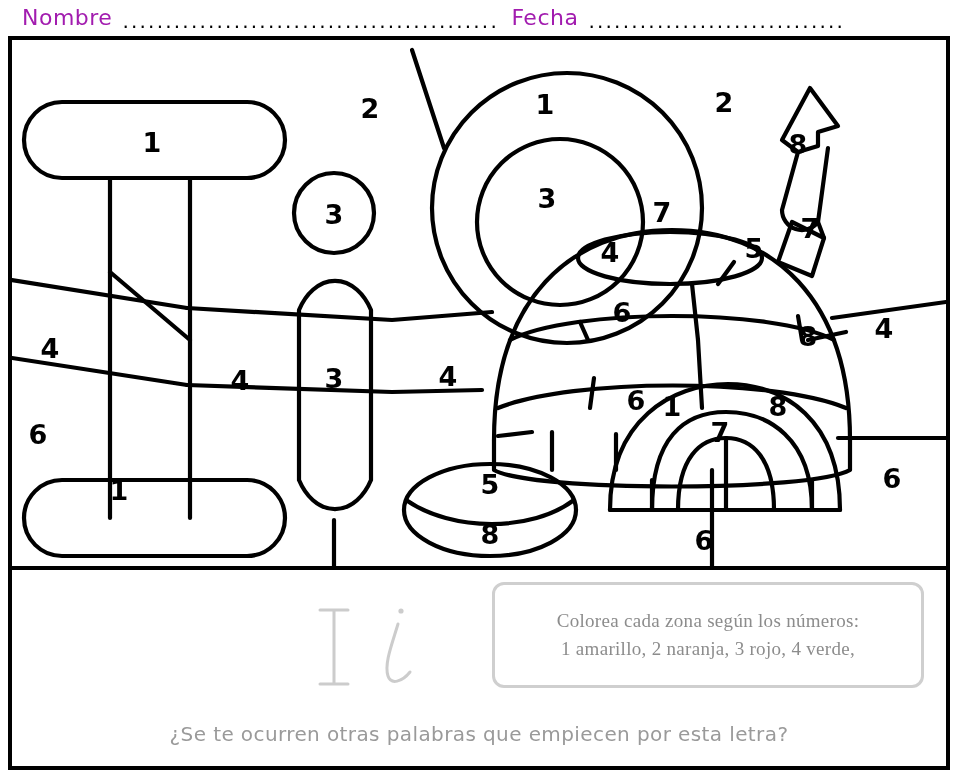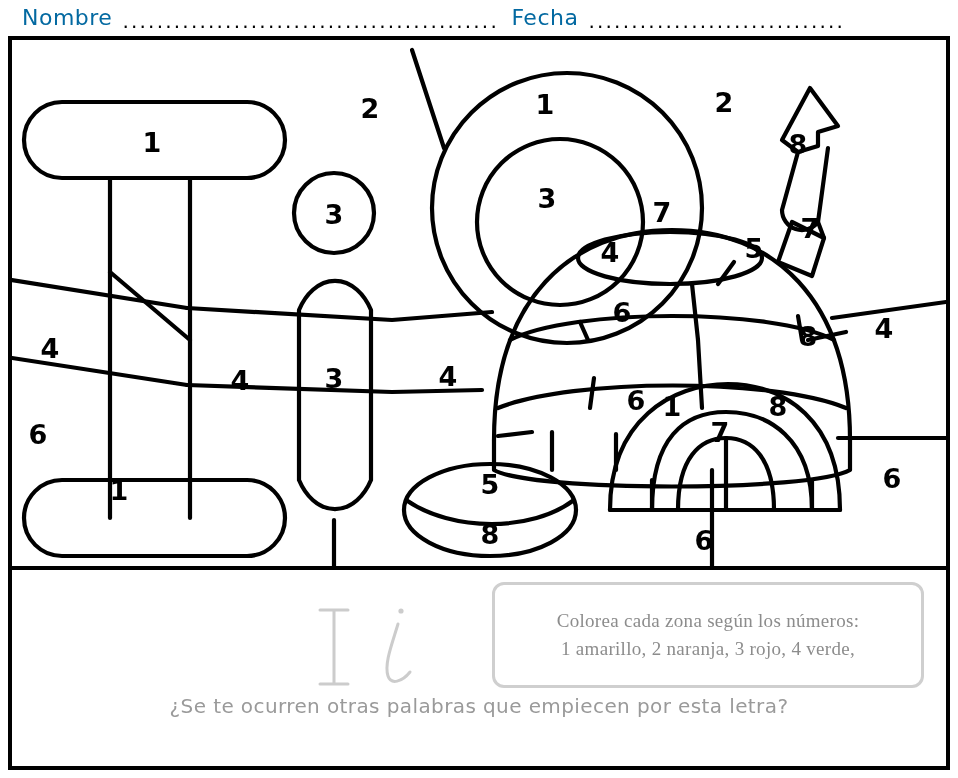--- a/index.html
+++ b/index.html
@@ -11,21 +11,21 @@
   }
   .page{position:absolute;inset:0;}
 
   
   .header{
     position:absolute;left:0;top:0;width:958px;height:34px;
     display:flex;align-items:center;
   }
   .hdr-label{
     font-family:"DejaVu Sans",sans-serif;
-    font-size:22px;color:#0369a1;letter-spacing:.5px;white-space:nowrap;
+    font-size:22px;color:#a21caf;letter-spacing:.5px;white-space:nowrap;
   }
   .dots{
     flex:0 0 auto;color:#000;font-size:20px;letter-spacing:2.2px;
     overflow:hidden;white-space:nowrap;position:relative;top:4px;
   }
 
   
   .frame{
     position:absolute;left:8px;top:36px;width:942px;height:534px;
     border:4px solid #000;box-sizing:border-box;background:#fff;
@@ -44,21 +44,21 @@
     position:absolute;left:480px;top:12px;width:432px;height:106px;
     border:3px solid #cfcfcf;border-radius:12px;box-sizing:border-box;
     display:flex;flex-direction:column;align-items:center;justify-content:center;
   }
   .instr-line{
     font-family:Liberation Serif, serif;
     font-size:19px;color:#8c8c8c;line-height:1.45;white-space:nowrap;
     letter-spacing:.3px;
   }
   .question{
-    position:absolute;left:0;top:124px;width:100%;text-align:center;
+    position:absolute;left:0;top:152px;width:100%;text-align:center;
     font-family:"DejaVu Sans",sans-serif;
     font-size:20px;color:#9a9a9a;letter-spacing:.4px;
   }
   .num{
     font-family:"DejaVu Sans",sans-serif;
     font-weight:700;font-size:27px;fill:#000;
     text-anchor:middle;dominant-baseline:middle;
   }
   svg text{user-select:none;}
 </style>

